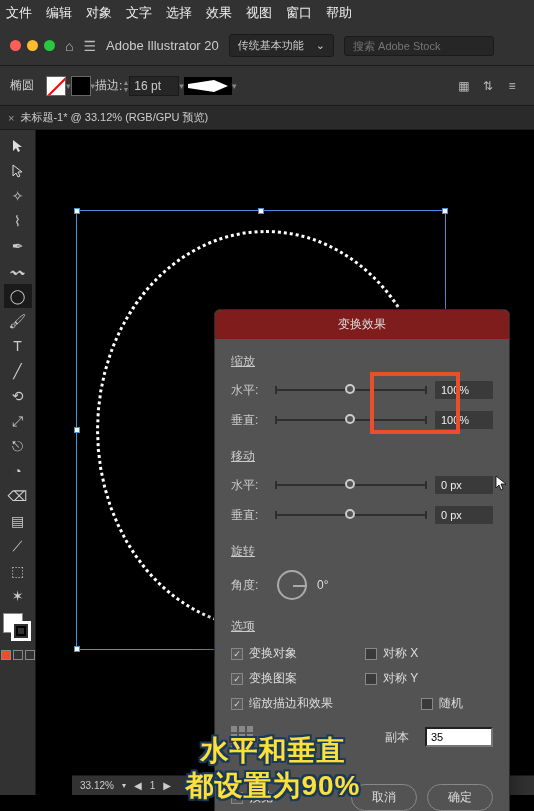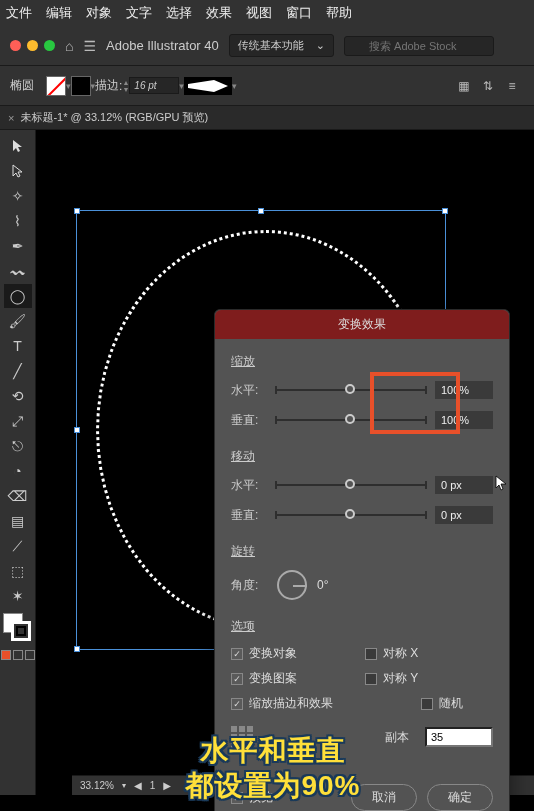--- a/index.html
+++ b/index.html
@@ -10,29 +10,29 @@
   .menubar span { cursor: default; }
   
   
   .appbar { background: #323232; height: 40px; display: flex; align-items: center; padding: 0 10px; gap: 10px; border-bottom: 1px solid #1a1a1a; }
   .traffic { display: flex; gap: 6px; }
   .tlight { width: 11px; height: 11px; border-radius: 50%; }
   .tlight.r { background: #ff5f57; } .tlight.y { background: #febc2e; } .tlight.g { background: #28c840; }
   .appbar .house, .appbar .menuic { color: #bbb; font-size: 14px; }
   .apptitle { color: #ccc; font-size: 13px; }
   .wsdrop { background: #262626; border: 1px solid #1a1a1a; padding: 3px 8px; font-size: 11px; color: #ccc; border-radius: 3px; display: flex; align-items: center; gap: 12px; }
-  .searchbox { background: #262626; border: 1px solid #1a1a1a; padding: 3px 24px; font-size: 11px; color: #888; border-radius: 3px; width: 150px; }
+  .searchbox { background: #262626; border: 1px solid #1a1a1a; padding: 3px 8px; font-size: 11px; color: #888; border-radius: 3px; width: 150px; }
   
   
   .ctrlbar { background: #323232; height: 40px; display: flex; align-items: center; padding: 0 10px; border-bottom: 1px solid #1a1a1a; color: #ccc; font-size: 12px; }
   .swatch { width: 20px; height: 20px; border: 1px solid #666; display: inline-block; }
   .swatch.none { background: #fff; position: relative; overflow: hidden; }
   .swatch.none::after { content:""; position:absolute; width:28px; height:2px; background:#f00; top:9px; left:-4px; transform: rotate(-45deg); }
   .swatch.blk { background: #000; }
-  .stroke-input { background: #262626; border:1px solid #1a1a1a; color:#ccc; width:50px; padding:2px 4px; font-size:10px;font-style:italic; }
+  .stroke-input { background: #262626; border:1px solid #1a1a1a; color:#ccc; width:50px; padding:2px 4px; font-size:12px; }
   .arrowhead { width: 48px; height: 18px; background: #000; display:flex; align-items:center; justify-content:center;}
   .arrowhead svg { width:40px; height:12px; }
   .iconbtn { width:24px; height:24px; display:flex; align-items:center; justify-content:center; color:#bbb; }
   
   
   .tabbar { background: #2a2a2a; height: 24px; display: flex; align-items:center; padding: 0 8px; color:#ccc; font-size:11px; border-bottom:1px solid #1a1a1a; }
   .tabbar .close { color:#999; margin-right:6px; }
   
   
   .mainarea { position: relative; background: #262626; height: 665px; display:flex; }
@@ -116,21 +116,21 @@
 </div>
 
 <div class="appbar">
   <div class="traffic">
     <div class="tlight r"></div>
     <div class="tlight y"></div>
     <div class="tlight g"></div>
   </div>
   <span class="house">⌂</span>
   <span class="menuic">☰</span>
-  <span class="apptitle">Adobe Illustrator 40</span>
+  <span class="apptitle">Adobe Illustrator 20</span>
   <div class="wsdrop">
     <span>传统基本功能</span>
     <span>⌄</span>
   </div>
   <input class="searchbox" placeholder="搜索 Adobe Stock" style="">
 </div>
 
 <div class="ctrlbar">
   <span>椭圆</span>
   <span style="flex:0 0 12px"></span>

